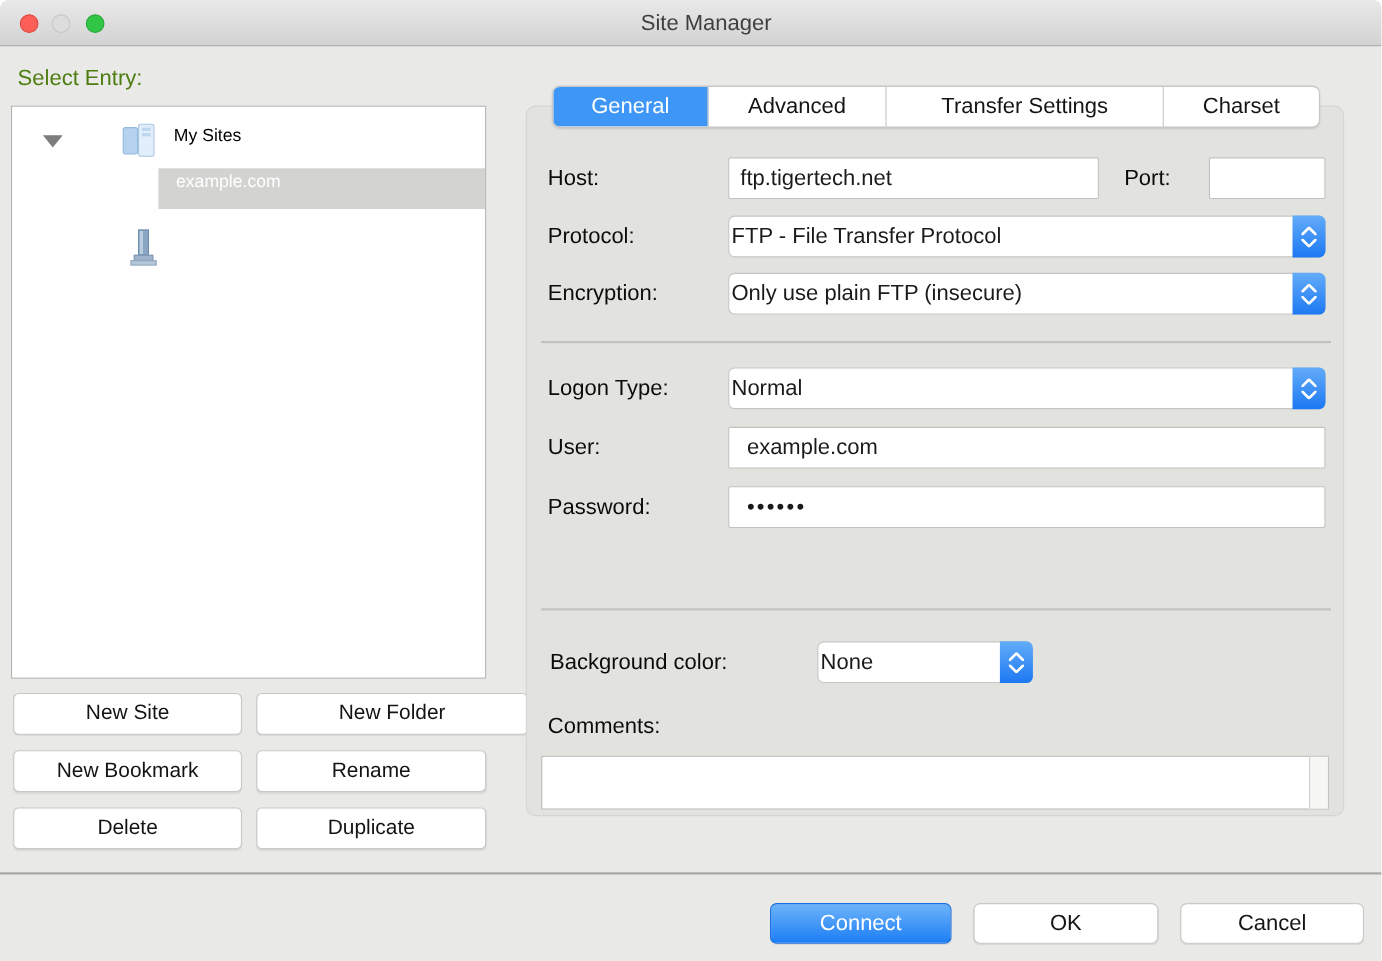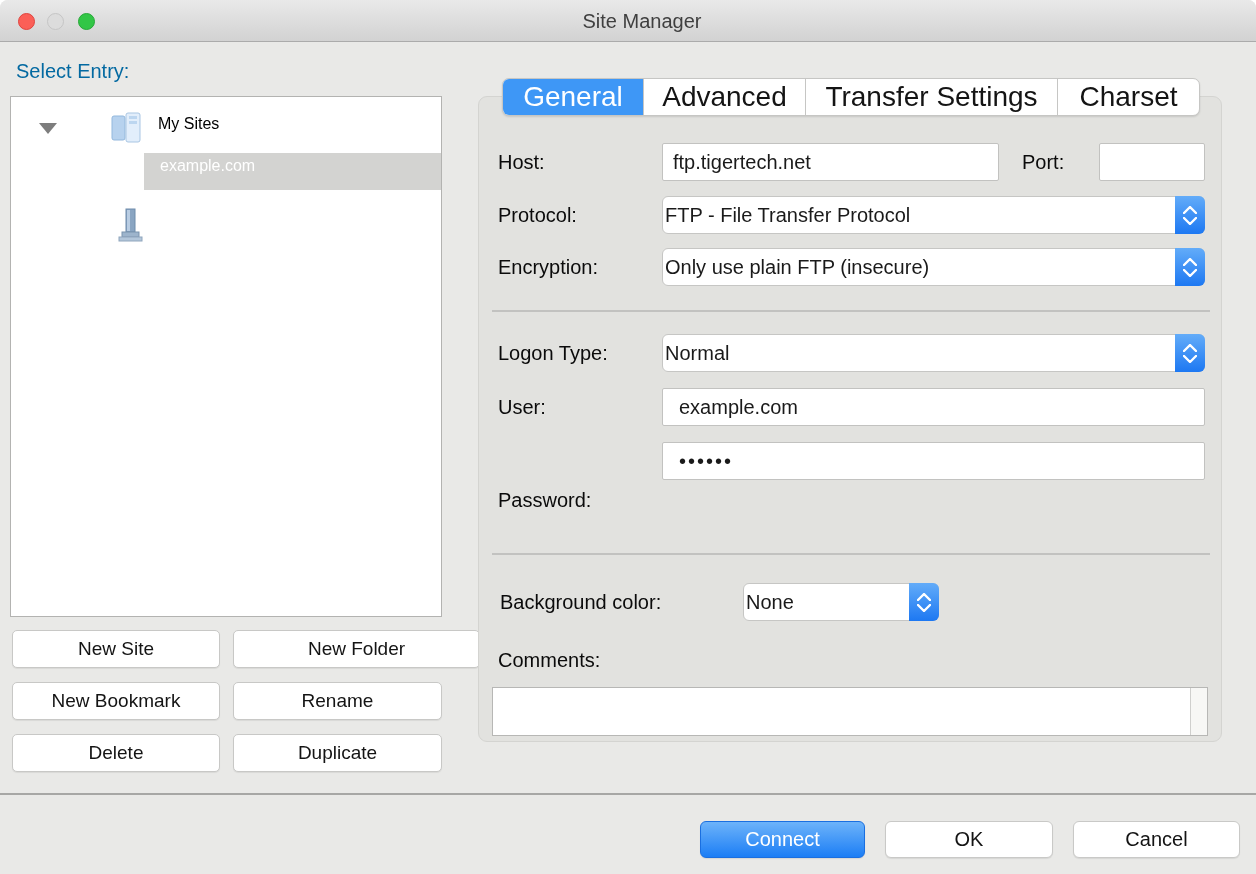--- a/index.html
+++ b/index.html
@@ -19,21 +19,21 @@
     position:absolute; left:0; right:0; top:0; height:42px;
     display:flex; align-items:center; justify-content:center;
     font-size:20px; color:#3f3f3f;padding-left:28px;
   }
   .light { position:absolute; top:13px; width:17px; height:17px; border-radius:50%; }
   .light.red   { left:18px;  background:#fb5f57; border:1px solid #e0443e; }
   .light.gray  { left:47px;  background:#dcdcdc; border:1px solid #c5c5c5; }
   .light.green { left:78px;  background:#32c646; border:1px solid #27a838; }
 
   
-  .select-entry-label { position:absolute; left:16px; top:60px; font-size:20px; color:#0369a1; }
+  .select-entry-label { position:absolute; left:16px; top:60px; font-size:20px; color:#4d7c0f; }
   .tree {
     position:absolute; left:10px; top:96px; width:432px; height:521px;
     background:#ffffff; border:1px solid #b3b3b1;
   }
   .tree-row { position:absolute; left:0; width:430px; height:40px; }
   .disclosure {
     position:absolute; left:28px; top:14px; width:0; height:0;
     border-left:9px solid transparent; border-right:9px solid transparent;
     border-top:11px solid #7d7d7d;
   }
@@ -58,21 +58,21 @@
     position:absolute; left:478px; top:96px; width:744px; height:646px;
     background:#e2e2df; border:1px solid #d4d4d1; border-radius:9px;
   }
   .tabs {
     position:absolute; left:502px; top:78px; width:698px; height:38px;
     display:flex; background:#ffffff; border:1px solid #c6c6c4; border-radius:7px;
     overflow:hidden; box-shadow:0 1px 2px rgba(0,0,0,0.12);
   }
   .tab {
     display:flex; align-items:center; justify-content:center;
-    font-size:28px; color:#141414; border-right:1px solid #c6c6c4; cursor:default;
+    font-size:20px; color:#141414; border-right:1px solid #c6c6c4; cursor:default;
   }
   .tab:last-child { border-right:none; }
   .tab.selected { background:#3e97f6; color:#ffffff; }
 
   .flabel { position:absolute; font-size:20px; color:#0b0b0b; }
   .tinput {
     position:absolute; height:38px; background:#ffffff;
     border:1px solid #c2c2c0; border-radius:2px;
     font-size:20px; color:#1a1a1a; padding:0 10px; font-family:inherit; outline:none;
   }
@@ -215,21 +215,21 @@
         </svg>
       <svg width="14" height="8" viewBox="0 0 14 8">
           <path d="M1 1 L7 7 L13 1" fill="none" stroke="#fff" stroke-width="2.4" stroke-linecap="round" stroke-linejoin="round"></path>
         </svg>
     </span>
   </div>
 
   <div class="flabel" style="left:498px; top:396px;">User:</div>
   <input class="tinput" style="left: 662px; top: 388px; width: 543px; padding-left: 16px;" value="example.com">
 
-  <div class="flabel" style="left:498px; top:450px;margin-top:39px;">Password:</div>
+  <div class="flabel" style="left:498px; top:450px;">Password:</div>
   <input class="tinput" style="left: 662px; top: 442px; width: 543px; padding-left: 16px; letter-spacing: 2px;" value="••••••">
 
   <div class="sep" style="left:492px; top:553px; width:718px;"></div>
 
   <div class="flabel" style="left:500px; top:591px;">Background color:</div>
   <div class="select" style="left:743px; top:583px; width:196px;">
     <span>None</span>
     <span class="stepper">
       <svg width="14" height="8" viewBox="0 0 14 8">
           <path d="M1 7 L7 1 L13 7" fill="none" stroke="#fff" stroke-width="2.4" stroke-linecap="round" stroke-linejoin="round"></path>

